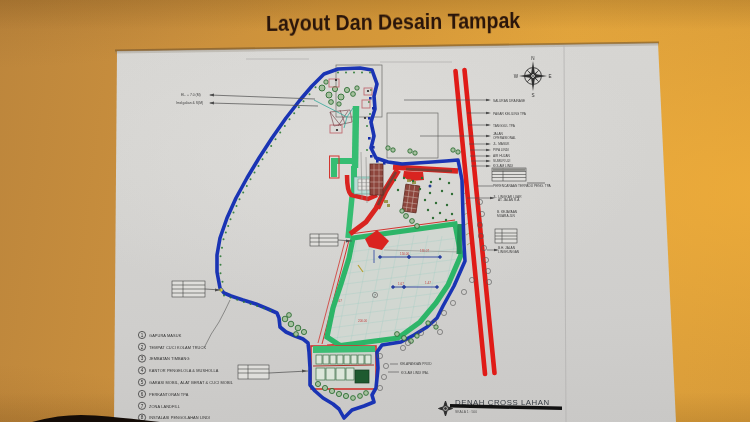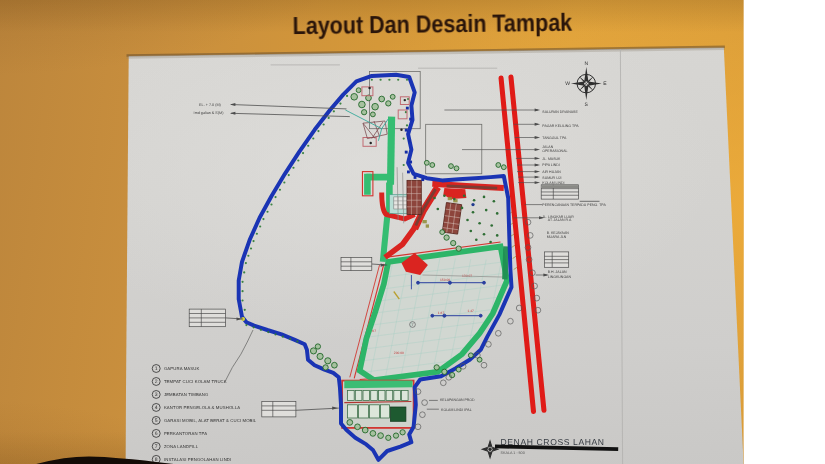--- a/index.html
+++ b/index.html
@@ -1,17 +1,17 @@
 <!DOCTYPE html>
 <html><head>
 <meta charset="utf-8">
 <style>
 html,body{margin:0;padding:0;width:750px;height:422px;overflow:hidden;
 font-family:"Liberation Sans",sans-serif;}
-#stage{position:relative;width:676px;height:422px;
+#stage{position:relative;width:750px;height:422px;
 background:
  linear-gradient(180deg, rgba(110,72,22,.22) 0%, rgba(110,72,22,0) 7%, rgba(110,72,22,0) 93%, rgba(110,72,22,.18) 100%),
  radial-gradient(140% 90% at 105% 45%, rgba(240,174,58,.8) 0%, rgba(240,174,58,0) 55%),
  radial-gradient(100% 60% at -5% 110%, rgba(150,98,36,.4) 0%, rgba(150,98,36,0) 40%),
  radial-gradient(110% 55% at -5% -10%, rgba(146,98,40,.42) 0%, rgba(146,98,40,0) 48%),
  linear-gradient(97deg,#bd863c 0%,#c98f3d 22%,#d59839 48%,#dfa23c 72%,#d99c39 100%);
 }
 #slide{position:absolute;left:0;top:0;width:750px;height:422px;
 clip-path:polygon(117px 51px,658px 43px,676px 422px,114px 422px);
 background:

